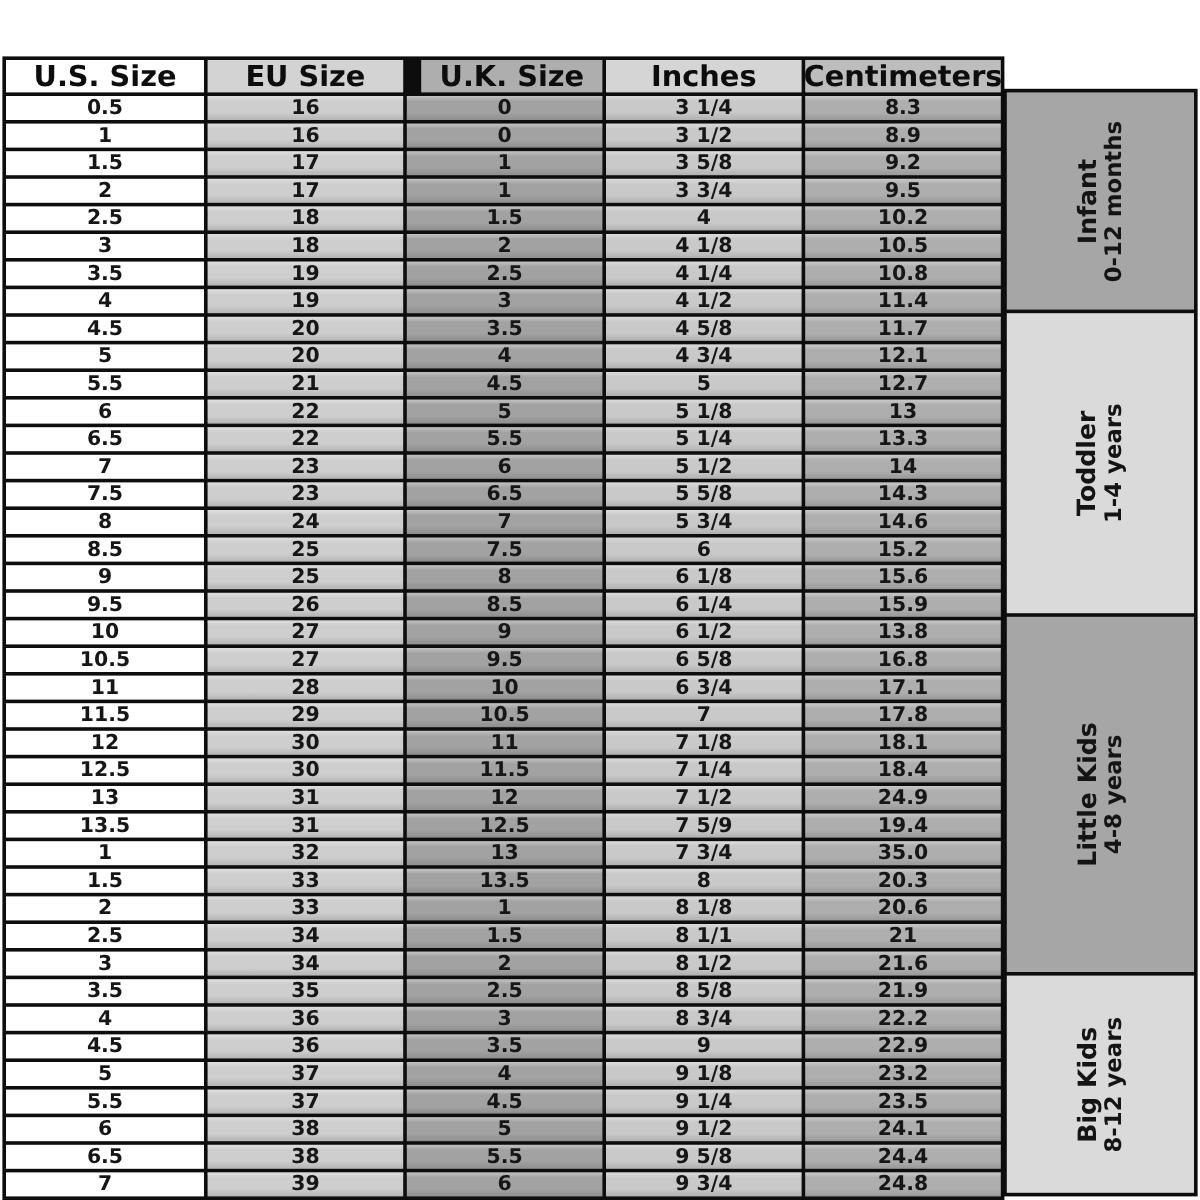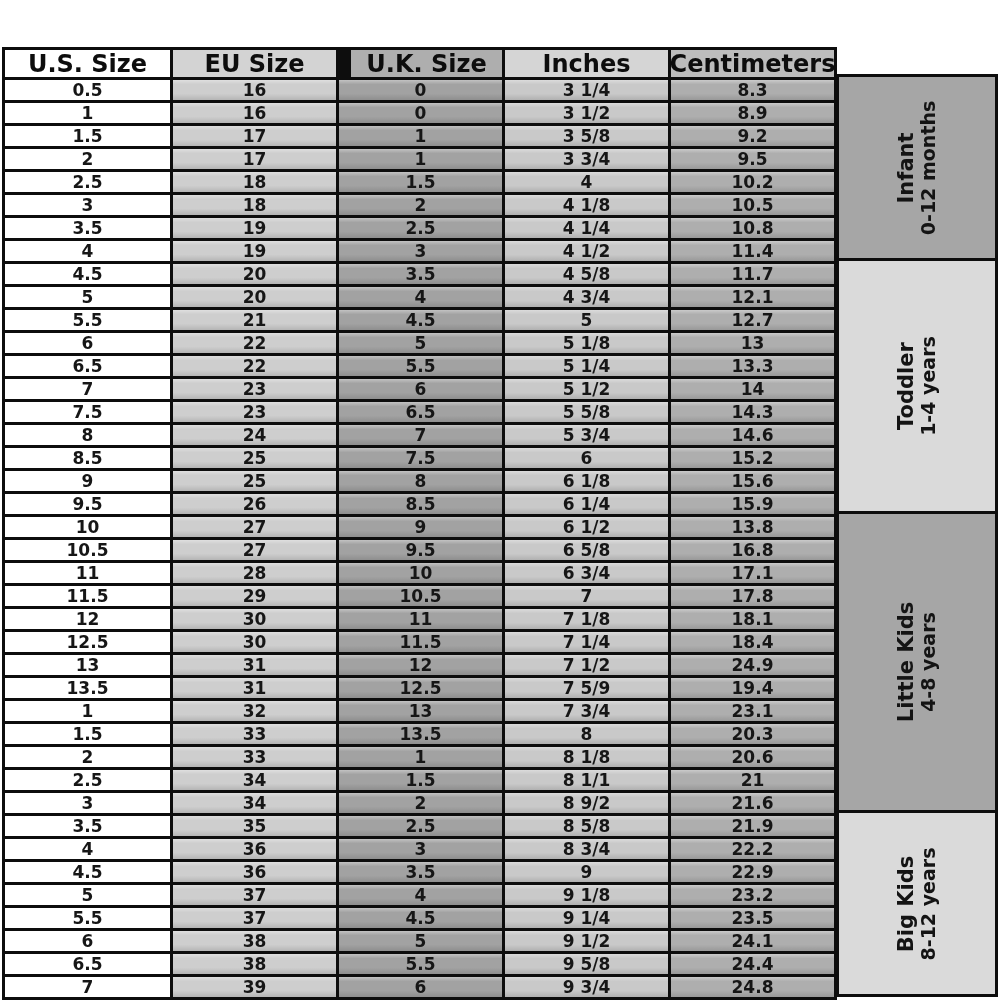--- a/index.html
+++ b/index.html
@@ -300,21 +300,21 @@
     <div class="cell c2">12.5</div>
     <div class="cell c3">7 5/9</div>
     <div class="cell c4">19.4</div>
   </div>
 
   <div class="row">
     <div class="cell c0">1</div>
     <div class="cell c1">32</div>
     <div class="cell c2">13</div>
     <div class="cell c3">7 3/4</div>
-    <div class="cell c4">23.1</div>
+    <div class="cell c4">35.0</div>
   </div>
 
   <div class="row">
     <div class="cell c0">1.5</div>
     <div class="cell c1">33</div>
     <div class="cell c2">13.5</div>
     <div class="cell c3">8</div>
     <div class="cell c4">20.3</div>
   </div>
 
@@ -331,21 +331,21 @@
     <div class="cell c1">34</div>
     <div class="cell c2">1.5</div>
     <div class="cell c3">8 1/1</div>
     <div class="cell c4">21</div>
   </div>
 
   <div class="row">
     <div class="cell c0">3</div>
     <div class="cell c1">34</div>
     <div class="cell c2">2</div>
-    <div class="cell c3">8 9/2</div>
+    <div class="cell c3">8 1/2</div>
     <div class="cell c4">21.6</div>
   </div>
 
   <div class="row">
     <div class="cell c0">3.5</div>
     <div class="cell c1">35</div>
     <div class="cell c2">2.5</div>
     <div class="cell c3">8 5/8</div>
     <div class="cell c4">21.9</div>
   </div>

